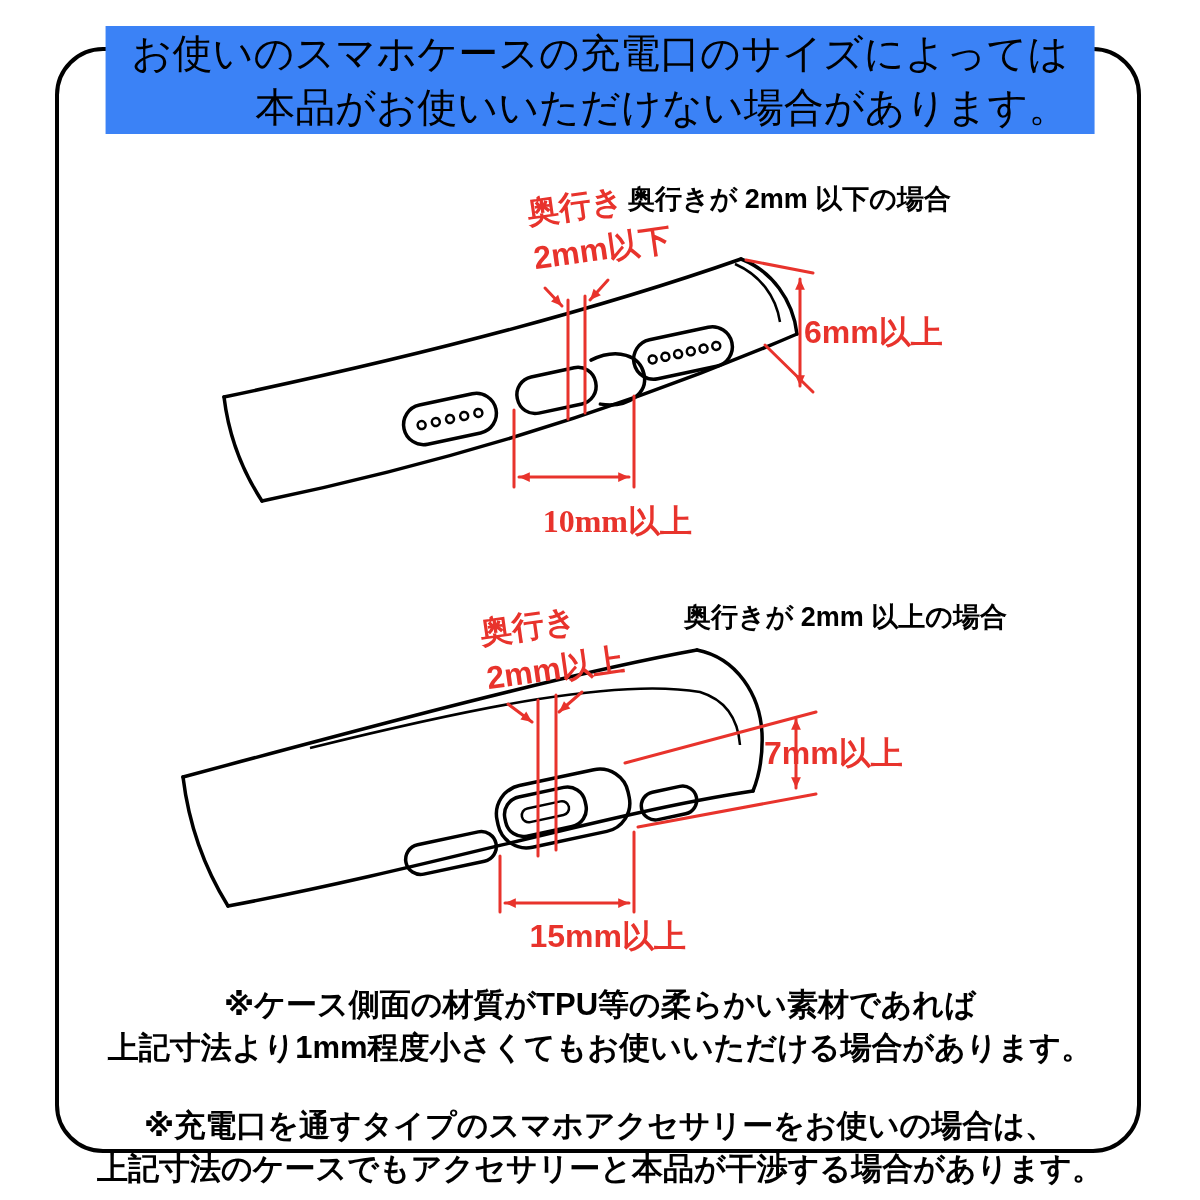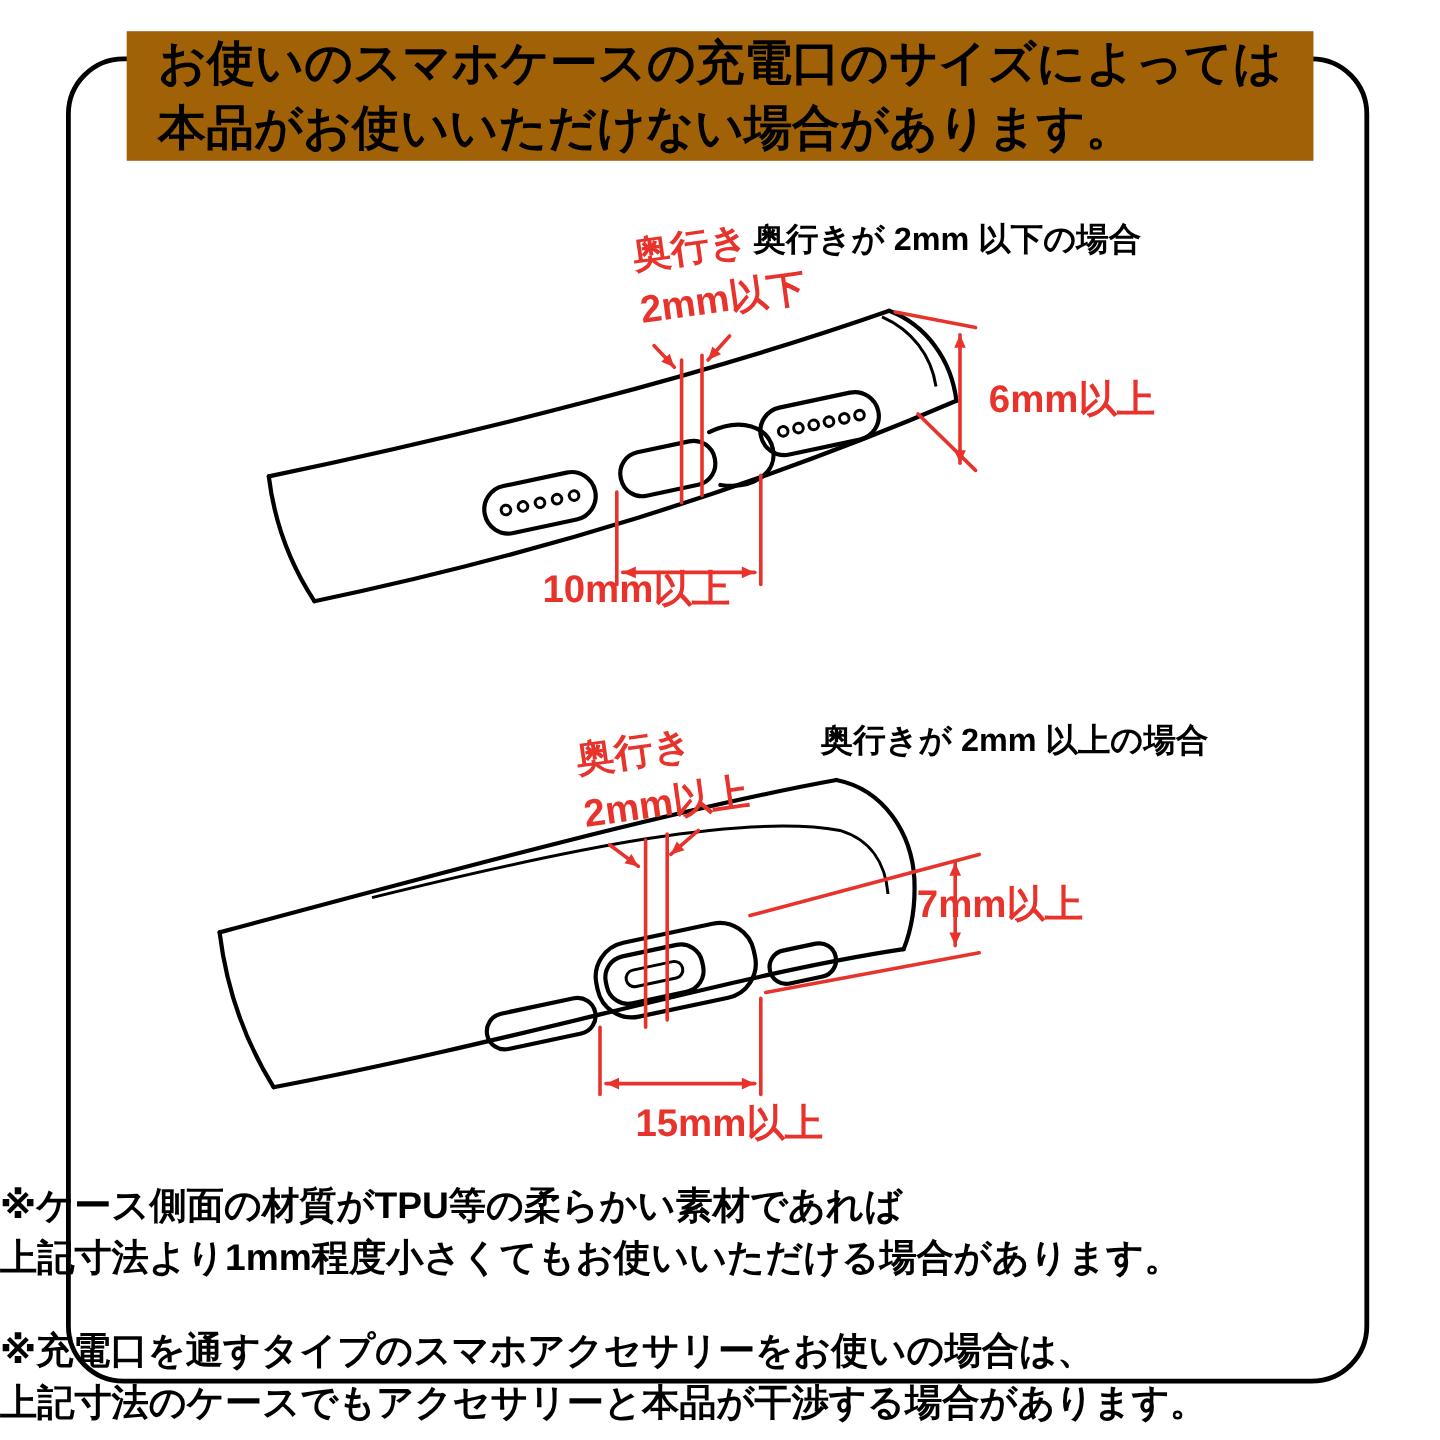--- a/index.html
+++ b/index.html
@@ -8,36 +8,36 @@
     background:#ffffff;color:#000;
     font-family:"Liberation Sans","DejaVu Sans",sans-serif;
   }
   .abs{position:absolute;}
   .frame{
     left:55px;top:47px;width:1086px;height:1106px;
     border:4px solid #000;border-radius:48px;box-sizing:border-box;
   }
   .title{
     top:26px;left:50%;transform:translateX(-50%);
-    background:#a16207;padding:0 26px;text-align:left;
-    font-size:40px;font-weight:700;line-height:54px;white-space:nowrap;
+    background:#3b82f6;padding:0 26px;text-align:right;
+    font-size:40px;font-weight:400;line-height:54px;white-space:nowrap;
   }
   .heading{font-size:27px;font-weight:700;line-height:43px;white-space:nowrap;}
   #heading1{left:628px;top:178px;}
   #heading2{left:684px;top:596px;}
   .red{color:#e8332c;font-weight:700;}
   .depth-label{font-size:32px;line-height:46px;white-space:nowrap;}
   #depth1{left:524px;top:190px;transform:rotate(-8deg);transform-origin:0 0;}
   #depth2{left:477px;top:610px;transform:rotate(-8deg);transform-origin:0 0;}
   .dim{font-size:32px;line-height:40px;white-space:nowrap;}
-  #hdim1{left:824px;top:312px;}
+  #hdim1{left:804px;top:312px;}
   #hdim2{left:764px;top:733px;}
-  #wdim1{left:452px;top:471px;width:240px;text-align:left;}
+  #wdim1{left:452px;top:501px;width:240px;text-align:right;font-family:Liberation Serif, serif;}
   #wdim2{left:446px;top:916px;width:240px;text-align:right;}
-  .note{left:0;width:1200px;text-align:left;font-size:31px;font-weight:600;line-height:43px;}
+  .note{left:0;width:1200px;text-align:center;font-size:31px;font-weight:600;line-height:43px;}
   #note1{top:983px;}
   #note2{top:1072px;margin-top:32px;}
   svg.art{left:0;top:0;pointer-events:none;}
   .blk{stroke:#000;stroke-width:3.5;fill:none;stroke-linecap:round;stroke-linejoin:round;}
   .blk-thin{stroke:#000;stroke-width:2.5;fill:none;}
   .redln{stroke:#e8332c;stroke-width:3;fill:none;stroke-linecap:round;}
 </style>
 </head>
 <body>
 

